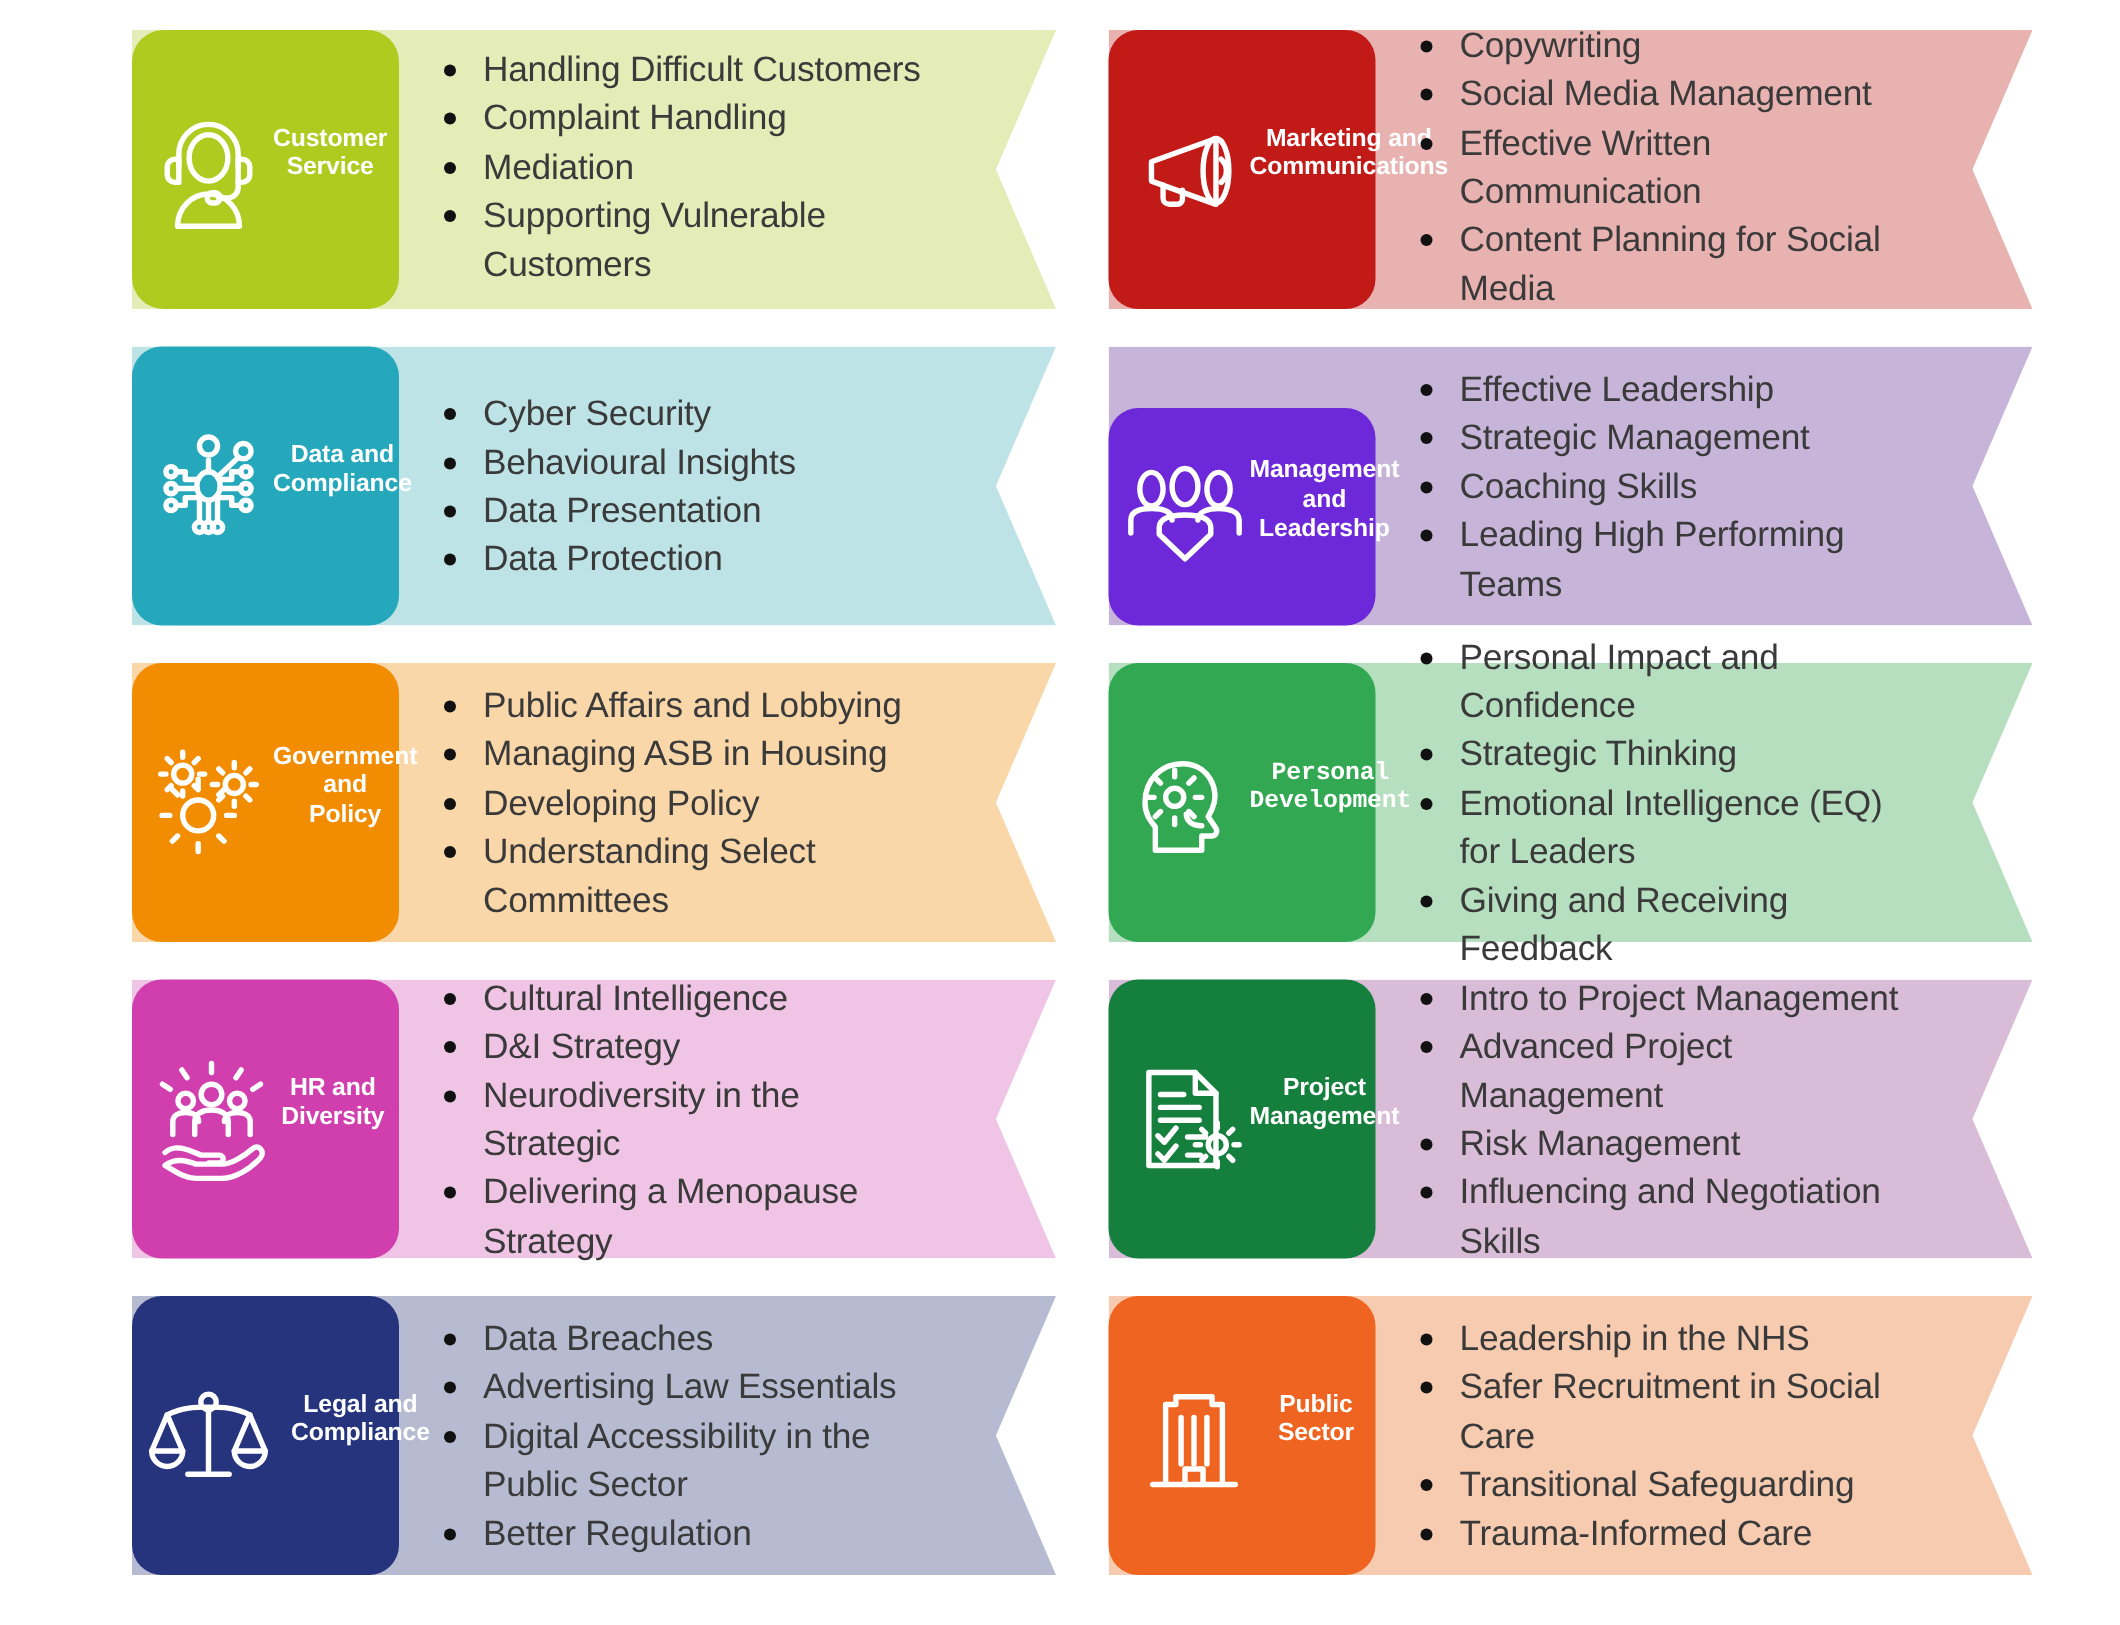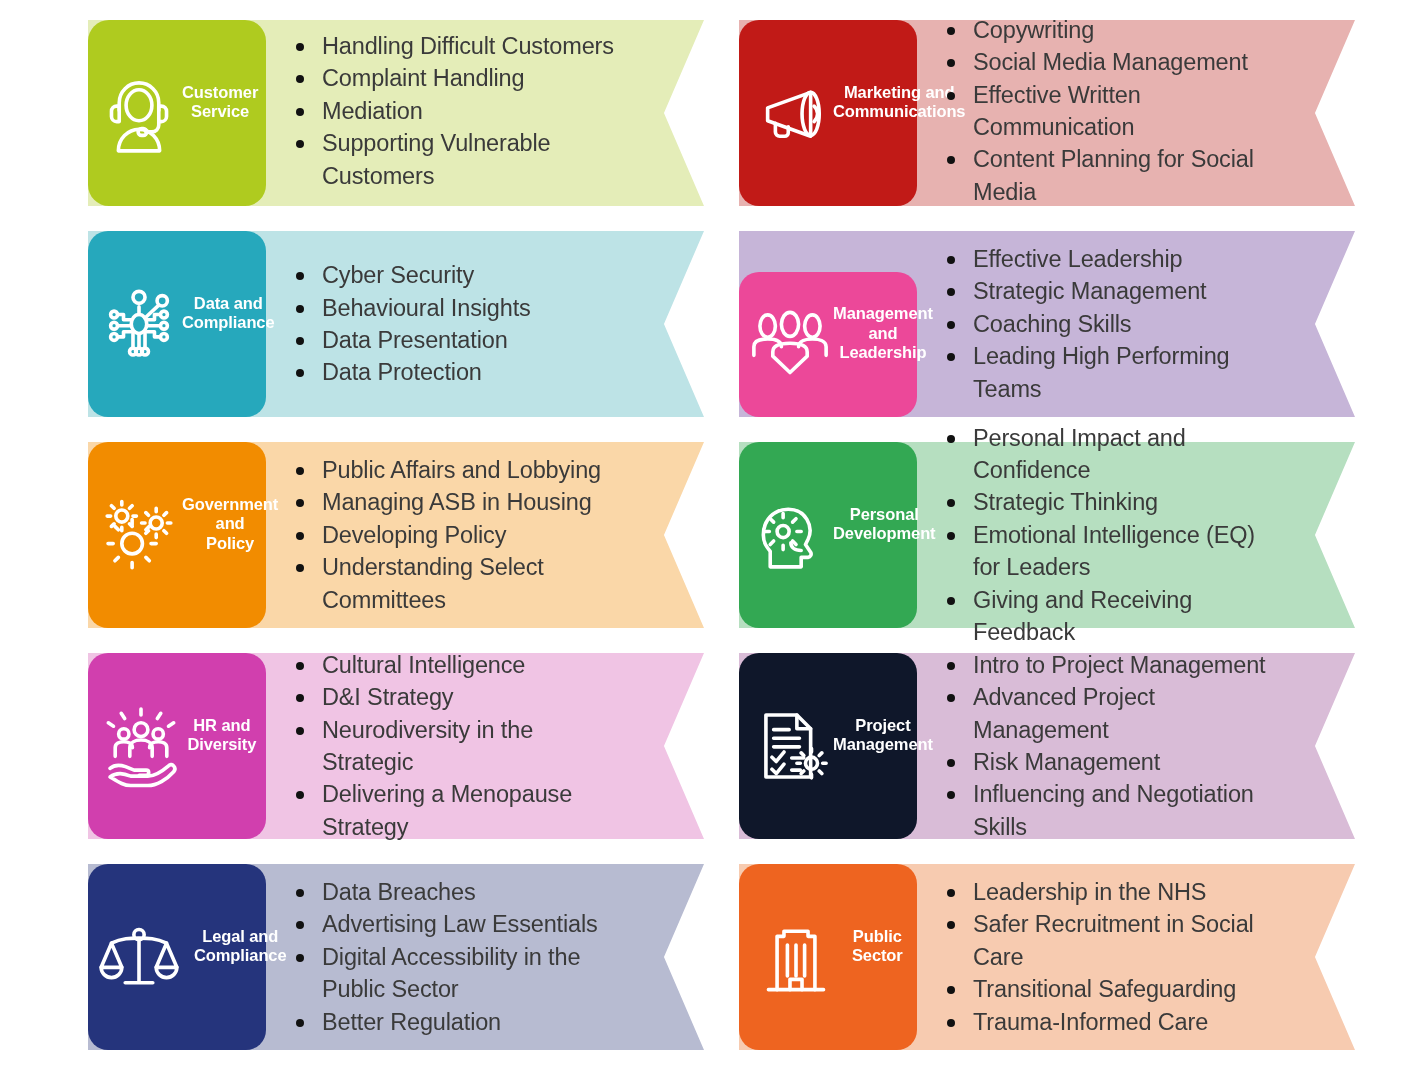--- a/index.html
+++ b/index.html
@@ -202,21 +202,21 @@
         <ul class="items">
           <li>Cyber Security</li>
           <li>Behavioural Insights</li>
           <li>Data Presentation</li>
           <li>Data Protection</li>
         </ul>
       </div>
     </div>
     <div class="ribbon r2">
       <div class="banner" style="background: rgb(198, 181, 216);"></div>
-      <div class="tile" style="background: #ec4899; margin-top: 41px;">
+      <div class="tile" style="background: #6d28d9; margin-top: 41px;">
         <div class="tile-icon">
           <svg viewBox="0 0 100 100">
     <ellipse fill="none" stroke="#fff" stroke-width="4.2" stroke-linecap="round" stroke-linejoin="round" cx="24" cy="28" rx="9" ry="13"></ellipse>
     <ellipse fill="none" stroke="#fff" stroke-width="4.2" stroke-linecap="round" stroke-linejoin="round" cx="50" cy="26" rx="10" ry="14"></ellipse>
     <ellipse fill="none" stroke="#fff" stroke-width="4.2" stroke-linecap="round" stroke-linejoin="round" cx="76" cy="28" rx="9" ry="13"></ellipse>
     <path fill="none" stroke="#fff" stroke-width="4.2" stroke-linecap="round" stroke-linejoin="round" d="M8 62V52c0-7 7-9 16-9s16 2 16 9"></path>
     <path fill="none" stroke="#fff" stroke-width="4.2" stroke-linecap="round" stroke-linejoin="round" d="M60 52c0-7 9-9 16-9s16 2 16 9v10"></path>
     <path fill="none" stroke="#fff" stroke-width="4.2" stroke-linecap="round" stroke-linejoin="round" d="M30 58c0-8 10-10 20-10s20 2 20 10v5L50 82 30 63z"></path>
   </svg>
         </div>
@@ -254,21 +254,21 @@
         <ul class="items">
           <li>Public Affairs and Lobbying</li>
           <li>Managing ASB in Housing</li>
           <li>Developing Policy</li>
           <li>Understanding Select Committees</li>
         </ul>
       </div>
     </div>
     <div class="ribbon r3">
       <div class="banner" style="background: rgb(182, 223, 192);"></div>
-      <div class="tile" style="background: rgb(51, 168, 83);">
+      <div class="tile" style="background: rgb(51, 168, 83); font-family: Liberation Mono, monospace;">
         <div class="tile-icon">
           <svg viewBox="0 0 100 100">
     <path fill="none" stroke="#fff" stroke-width="4.2" stroke-linecap="round" stroke-linejoin="round" d="M63 87v-11h8a4 4 0 0 0 3-6l-6-9 3-6c7-15-3-35-23-35C31 20 19 33 19 50c0 9 4 14 8 19v18z"></path>
     <circle fill="none" stroke="#fff" stroke-width="4.2" stroke-linecap="round" stroke-linejoin="round" cx="42" cy="46" r="7"></circle>
     <path fill="none" stroke="#fff" stroke-width="4.2" stroke-linecap="round" stroke-linejoin="round" d="M42 30v-5M42 67v-5M58 46h5M21 46h5M53 35l4-4M27 61l4-4M53 57l4 4M27 31l4 4"></path>
     <path fill="none" stroke="#fff" stroke-width="4.2" stroke-linecap="round" stroke-linejoin="round" d="M63 68c-8 0-12-4-12-9"></path>
   </svg>
         </div>
         <div class="tile-label">Personal
 Development</div>
@@ -304,21 +304,21 @@
         <ul class="items">
           <li>Cultural Intelligence</li>
           <li>D&amp;I Strategy</li>
           <li>Neurodiversity in the Strategic</li>
           <li>Delivering a Menopause Strategy</li>
         </ul>
       </div>
     </div>
     <div class="ribbon r4">
       <div class="banner" style="background: rgb(217, 188, 215);"></div>
-      <div class="tile" style="background: #0f172a;">
+      <div class="tile" style="background: #15803d;">
         <div class="tile-icon">
           <svg viewBox="0 0 100 100">
     <path fill="none" stroke="#fff" stroke-width="4.2" stroke-linecap="round" stroke-linejoin="round" d="M22 14h36l16 16v56H22z"></path>
     <path fill="none" stroke="#fff" stroke-width="4.2" stroke-linecap="round" stroke-linejoin="round" d="M58 14v16h16"></path>
     <path fill="none" stroke="#fff" stroke-width="4.2" stroke-linecap="round" stroke-linejoin="round" d="M31 31h18M31 41h30M31 51h30"></path>
     <path fill="none" stroke="#fff" stroke-width="4.2" stroke-linecap="round" stroke-linejoin="round" d="M29 63l5 5 9-11M29 77l5 5 9-11"></path>
     <path fill="none" stroke="#fff" stroke-width="4.2" stroke-linecap="round" stroke-linejoin="round" d="M52 64h14M52 78h10"></path>
     <circle fill="none" stroke="#fff" stroke-width="4.2" stroke-linecap="round" stroke-linejoin="round" cx="75" cy="70" r="7"></circle>
     <path fill="none" stroke="#fff" stroke-width="4.2" stroke-linecap="round" stroke-linejoin="round" d="M75 57v-4M75 87v-4M88 70h4M58 70h4M84 61l3-3M63 82l3-3M84 79l3 3M63 58l3 3"></path>
   </svg>

